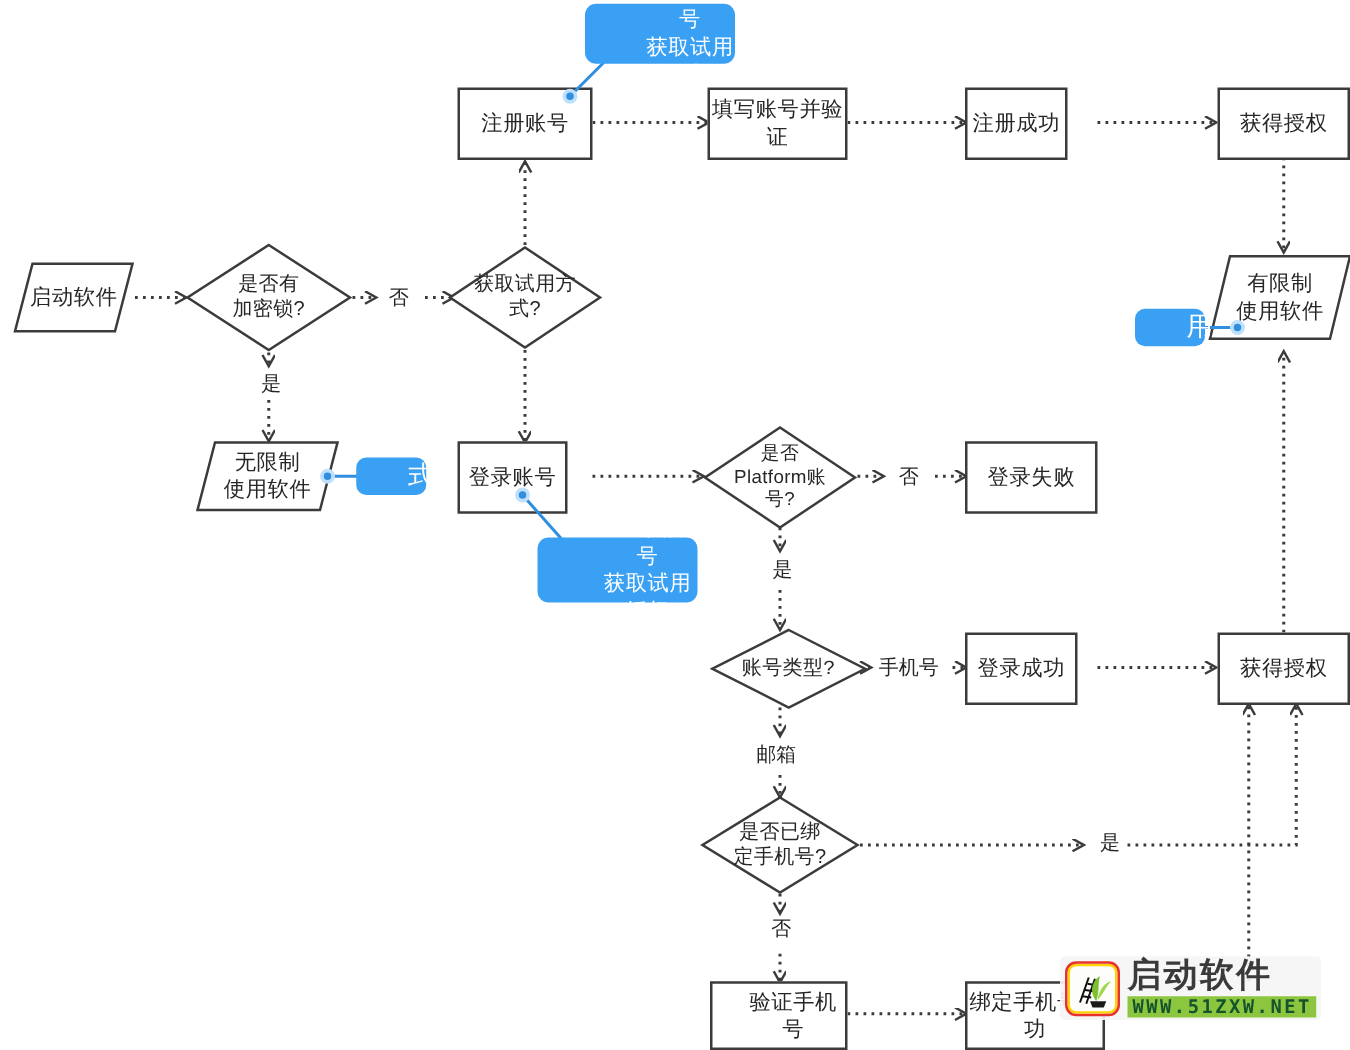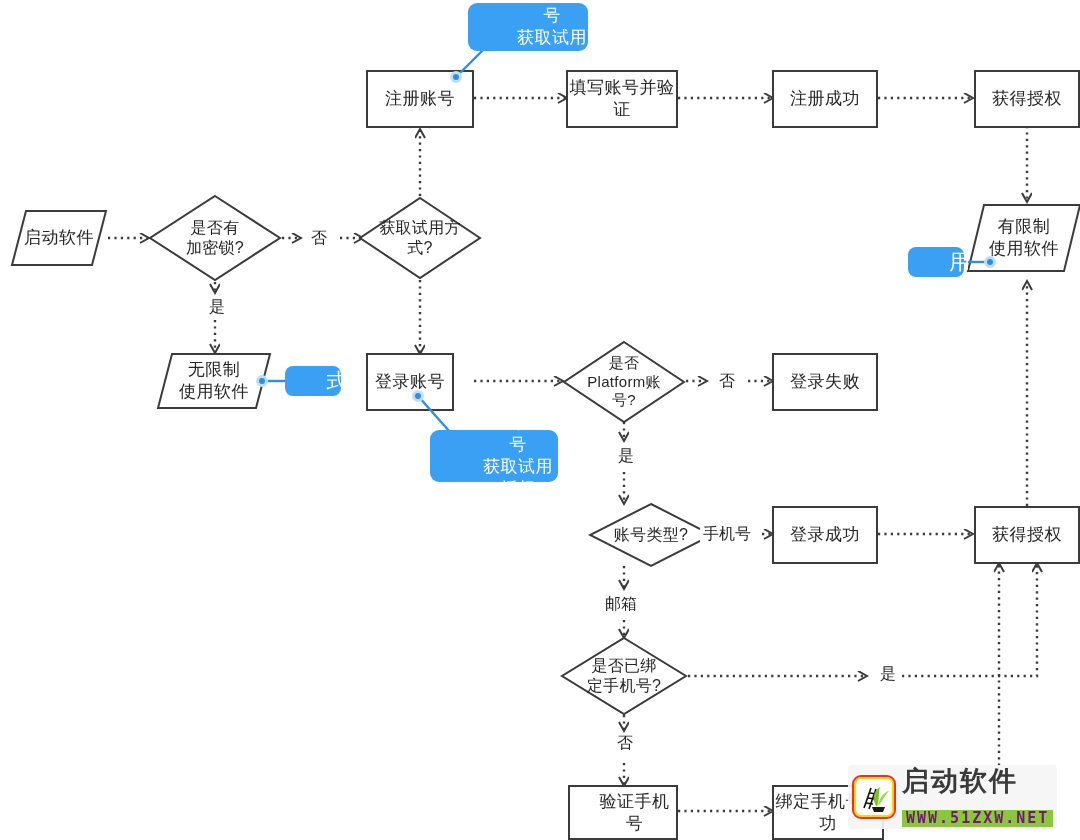--- a/index.html
+++ b/index.html
@@ -94,24 +94,24 @@
     display:flex;align-items:center;justify-content:center;
     margin-right:6px;
   }
   .wm-text { display:flex; flex-direction:column; line-height:1; }
   .wm-title {
     font-family:"DejaVu Sans",sans-serif;
     font-size:27px; font-weight:bold; color:#3a3a3a;
     letter-spacing:2px;
   }
   .wm-url {
-    background:#8cc63e; color:#701a75;
+    background:#8cc63e; color:#14532d;
     font-family:"DejaVu Sans Mono",monospace;
     font-size:15px; font-weight:bold; letter-spacing:2px;
-    text-align:center; padding:1px 4px; margin-top:16px;
+    text-align:center; padding:1px 4px; margin-top:3px;
   }
 </style>
 </head>
 <body>
 
 <div id="canvas">
 
   <svg class="edges" viewBox="0 0 1080 840" xmlns="http://www.w3.org/2000/svg">
     <defs>
       <marker id="ah" markerWidth="12" markerHeight="12" refX="9" refY="5" orient="auto" markerUnits="userSpaceOnUse">
@@ -191,21 +191,21 @@
     </svg>
     <div class="dia-label">是否有
 加密锁?</div>
   </div>
 
   <div class="node rect" style="left:366px; top:70px; width:108px; height:58px;">注册账号</div>
 
   <div class="node rect" style="left:566px; top:70px; width:112px; height:58px;">填写账号并验
 证</div>
 
-  <div class="node rect" style="left:772px; top:70px; width:106px; height:58px;">注册成功</div>
+  <div class="node rect" style="left:772px; top:70px; width:82px; height:58px;">注册成功</div>
 
   <div class="node rect" style="left:974px; top:70px; width:106px; height:58px;">获得授权</div>
 
   <div class="para-wrap" style="left:156px; top:352px; width:116px; height:58px;">
     <svg width="116" height="58" xmlns="http://www.w3.org/2000/svg">
       <polygon points="16,2 114,2 100,56 2,56" fill="#ffffff" stroke="#3b3b3b" stroke-width="2"></polygon>
     </svg>
     <div class="para-label">无限制
 使用软件</div>
   </div>
@@ -224,28 +224,28 @@
     <svg width="124" height="84" xmlns="http://www.w3.org/2000/svg">
       <polygon points="62,2 122,42 62,82 2,42" fill="#ffffff" stroke="#3b3b3b" stroke-width="2"></polygon>
     </svg>
     <div class="dia-label" style="width:150px; left:-13px; font-size:15px;">是否
 Platform账
 号?</div>
   </div>
 
   <div class="node rect" style="left:772px; top:353px; width:106px; height:58px;">登录失败</div>
 
-  <div class="dia-wrap" style="left:588px; top:502px; width:126px; height:66px;">
+  <div class="dia-wrap" style="left:568px; top:502px; width:126px; height:66px;font-family:Liberation Mono, monospace;">
     <svg width="126" height="66" xmlns="http://www.w3.org/2000/svg">
       <polygon points="63,2 124,33 63,64 2,33" fill="#ffffff" stroke="#3b3b3b" stroke-width="2"></polygon>
     </svg>
     <div class="dia-label">账号类型?</div>
   </div>
 
-  <div class="node rect" style="left:772px; top:506px; width:106px; height:58px;">登录成功</div>
+  <div class="node rect" style="left:772px; top:506px; width:90px; height:58px;">登录成功</div>
 
   <div class="node rect" style="left:974px; top:506px; width:106px; height:58px;">获得授权</div>
 
   <div class="dia-wrap" style="left:560px; top:636px; width:128px; height:80px;">
     <svg width="128" height="80" xmlns="http://www.w3.org/2000/svg">
       <polygon points="64,2 126,40 64,78 2,40" fill="#ffffff" stroke="#3b3b3b" stroke-width="2"></polygon>
     </svg>
     <div class="dia-label" style="width:148px; left:-10px;">是否已绑
 定手机号?</div>
   </div>

